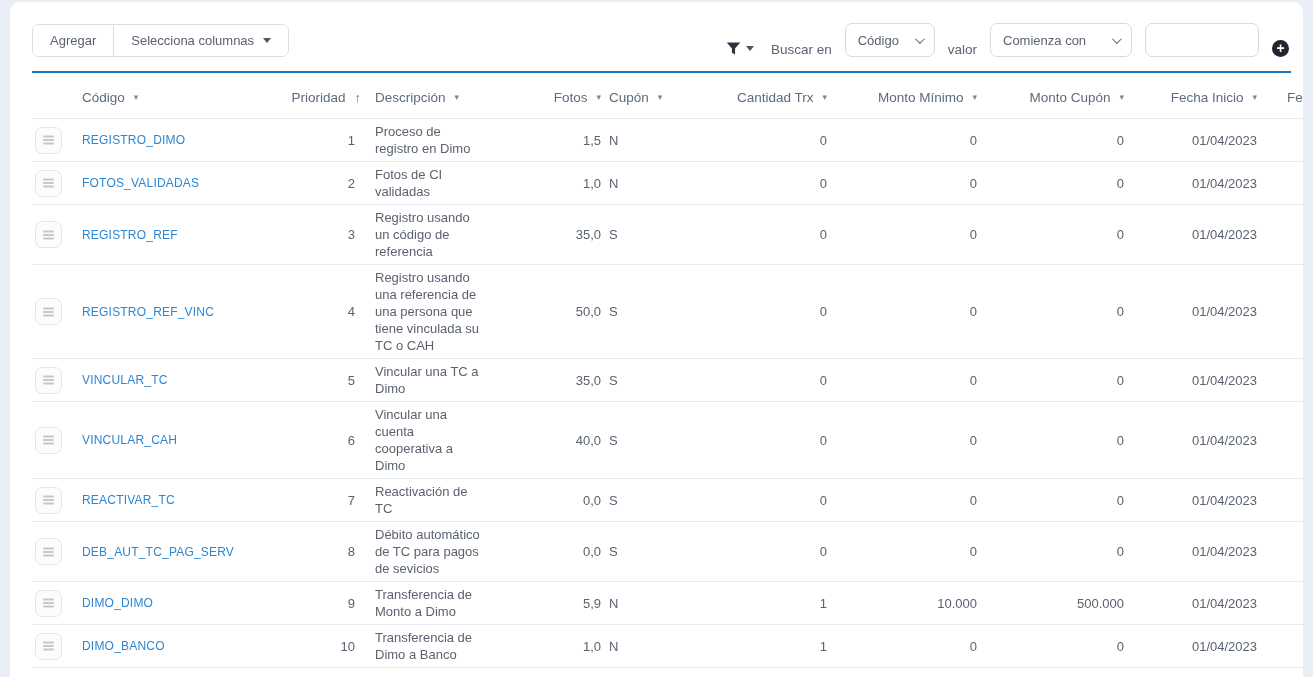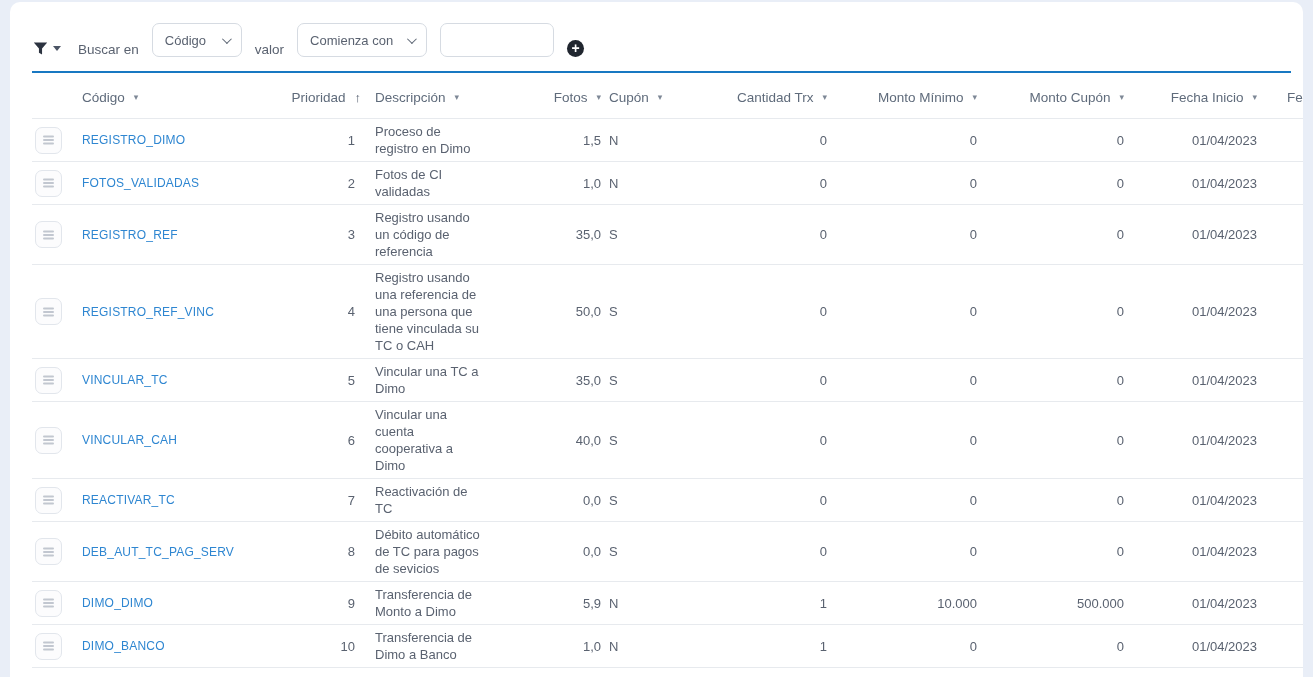--- a/index.html
+++ b/index.html
@@ -37,21 +37,21 @@
   .filter-right { display:flex; align-items:flex-end; gap:13px; }
   .funnel-wrap { display:flex; align-items:center; gap:4px; cursor:pointer; margin-right:4px; }
   .funnel-wrap svg { display:block; }
   .lbl { font-size:13.5px; color:#5a6270; white-space:nowrap; }
   .select {
     display:inline-flex; align-items:center; justify-content:space-between;
     border:1px solid #d6dbe2; border-radius:7px; height:34px;
     padding:0 12px; font-size:13px; color:#5a6270; background:#fff; cursor:pointer;
   }
   .select-codigo { width:90px; }
-  .select-operator { width:130px; }
+  .select-operator { width:142px; }
   .chevron {
     width:7px; height:7px; border-right:1.8px solid #5f6876;
     border-bottom:1.8px solid #5f6876; transform:rotate(45deg) translateY(-2px);
     display:inline-block; margin-left:8px;
   }
   .text-input {
     width:114px; height:34px; border:1px solid #d6dbe2; border-radius:7px;
     font-family:inherit; font-size:13px; color:#5a6270; padding:0 10px; outline:none;
   }
   .plus-circle {
@@ -107,20 +107,27 @@
     box-shadow:0 -3.5px 0 #c2c7d0, 0 3.5px 0 #c2c7d0; display:block;
   }
   .codigo-link { color:#2e86d1; text-decoration:none; font-size:12px; letter-spacing:.2px; cursor:pointer; }
 </style>
 </head>
 <body>
 
 <div class="card">
 
   <div class="toolbar">
+    <div class="btn-group">
+      <button class="btn">Agregar</button>
+      <button class="btn">
+        <span>Selecciona columnas</span>
+        <span class="tri-down"></span>
+      </button>
+    </div>
 
     <div class="filter-right">
       <span class="funnel-wrap">
         <svg width="17" height="17" viewBox="0 0 24 24">
           <path d="M2.5 3.5h19l-7.3 8.6v8.4l-4.4-2.6v-5.8z" fill="#2c3340"></path>
         </svg>
         <span class="tri-down"></span>
       </span>
       <span class="lbl">Buscar en</span>
       <span class="select select-codigo">

